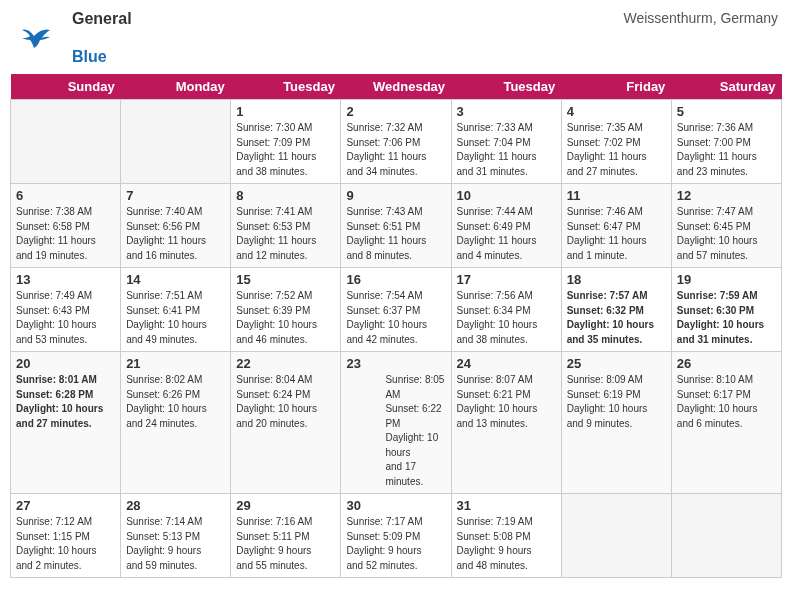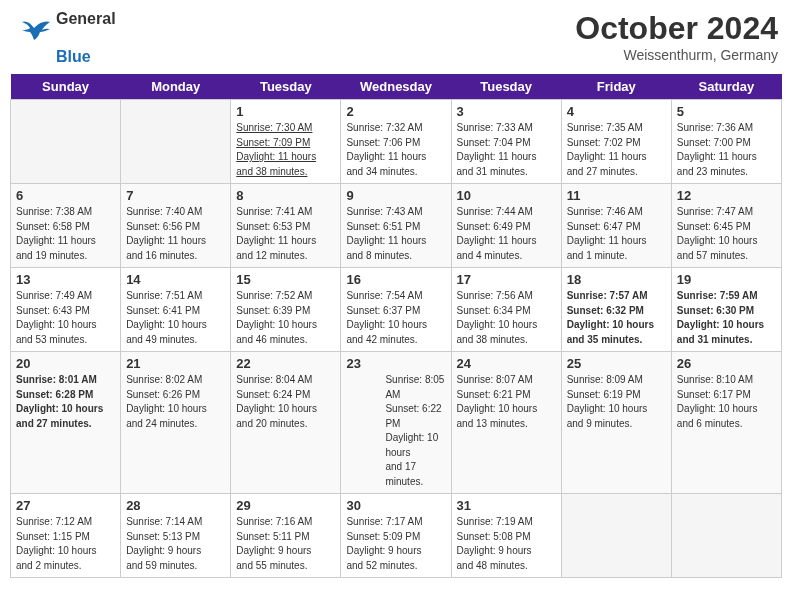--- a/index.html
+++ b/index.html
@@ -28,23 +28,23 @@
     .location {
       font-size: 14px;
       color: #555;
     }
     table {
       width: 100%;
       border-collapse: collapse;
       table-layout: fixed;
     }
     th {
-      background-color: #4c1d95;
+      background-color: #be185d;
       color: #fff;
-      text-align: center;
+      text-align: right;
       padding: 5px 6px;
       font-size: 13px;
       font-weight: bold;
     }
     td {
       border: 1px solid #ccc;
       vertical-align: top;
       padding: 4px 5px;
       font-size: 10.5px;
       color: #333;
@@ -62,21 +62,22 @@
     }
     .day-info {
       line-height: 1.45;
       font-size: 10px;
     }
     tr:nth-child(even) td:not(.empty) {
       background: #f9f9f9;
     }
     .logo-container {
       display: flex;
-      gap: 2px;
+      align-items: center;
+      gap: 18px;
     }
     .logo-word {
       display: flex;
       flex-direction: column;
       align-items: flex-start;
     }
   </style>
 </head>
 <body>
 
@@ -85,21 +86,20 @@
     <svg width="40" height="40" viewBox="0 0 40 40">
 
       <path d="M20 18 Q28 10 36 12 Q30 16 28 20 Q32 18 36 19 Q30 22 26 22 Q24 28 20 30 Q18 24 16 22 Q12 22 8 20 Q14 20 16 18 Q14 14 8 12 Q14 10 20 18Z" fill="#1a6eb5"></path>
     </svg>
     <div class="logo-word">
       <span style="font-size:16px;font-weight:bold;color:#333;">General</span>
       <span style="font-size:16px;font-weight:bold;color:#1a6eb5;margin-top:20px;">Blue</span>
     </div>
   </div>
   <div class="title-area">
-    <div class="month-title">October 2024</div>
     <div class="location">Weissenthurm, Germany</div>
   </div>
 </div>
 
 <table>
   <thead>
     <tr id="header-row">
     <th>Sunday</th>
         <th>Monday</th>
         <th>Tuesday</th>
@@ -108,21 +108,21 @@
         <th>Friday</th>
         <th>Saturday</th>
       </tr>
   </thead>
   <tbody id="calendar-body">
   <tr>
         <td class="empty"></td>
         <td class="empty"></td>
         <td>
           <span class="day-num">1</span>
-          <div class="day-info" style="white-space: pre-line; text-decoration: underline;">Sunrise: 7:30 AM
+          <div class="day-info" style="white-space: pre-line;">Sunrise: 7:30 AM
 Sunset: 7:09 PM
 Daylight: 11 hours
 and 38 minutes.</div>
         </td>
         <td>
           <span class="day-num">2</span>
           <div class="day-info" style="white-space: pre-line;">Sunrise: 7:32 AM
 Sunset: 7:06 PM
 Daylight: 11 hours
 and 34 minutes.</div>

